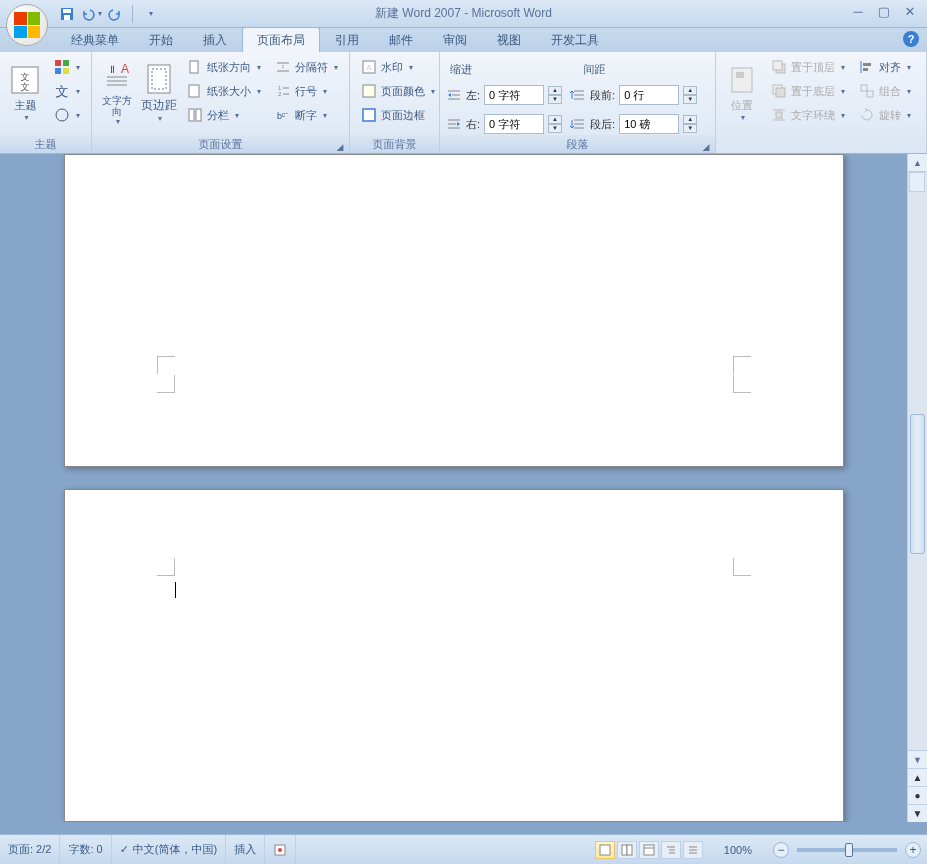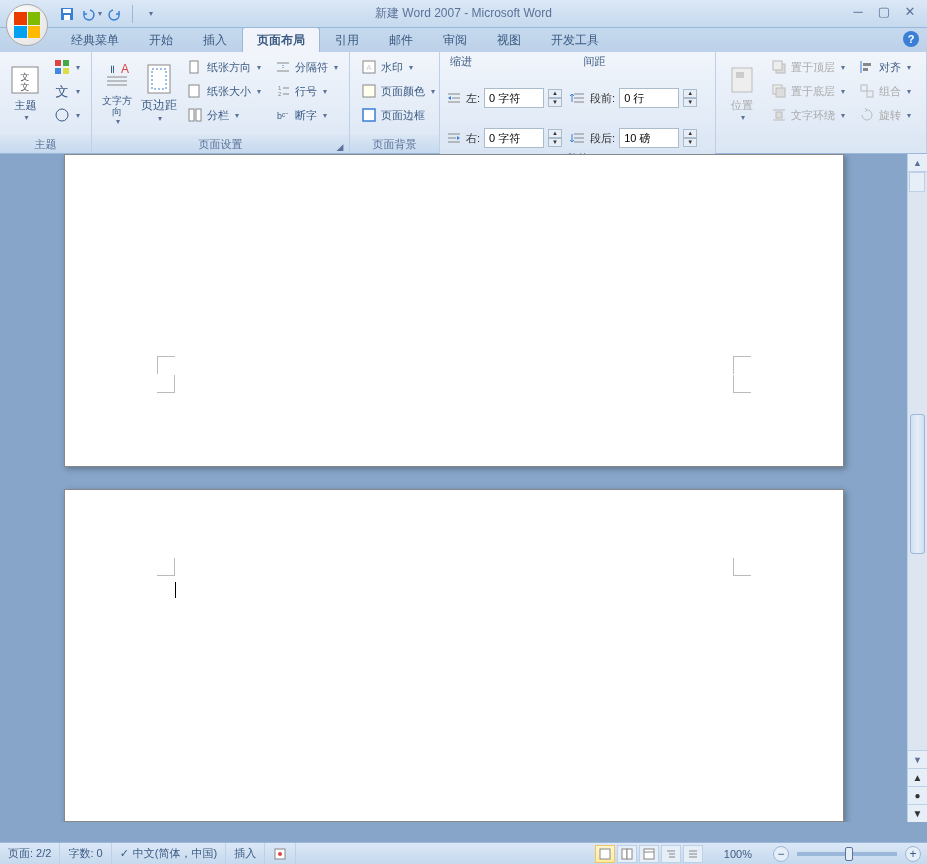--- a/index.html
+++ b/index.html
@@ -13,21 +13,21 @@
 .qat { margin-left: 56px; display:flex; align-items:center; gap:2px; }
 .qat-btn { width:22px; height:22px; display:flex; align-items:center; justify-content:center; border-radius:3px; }
 .qat-sep { width:1px; height:18px; background:#9bb7d9; margin:0 4px; }
 .title-text { position:absolute; left:0; right:0; text-align:center; color:#5a7299; font-size:12px; pointer-events:none; }
 .win-controls { position:absolute; right:4px; top:2px; display:flex; gap:0; }
 .win-btn { width:26px; height:18px; display:flex; align-items:center; justify-content:center; color:#5a7299; font-size:13px; }
 
 
 .tabsrow { height:24px; background: linear-gradient(#c5d9ee,#bcd1e8); display:flex; align-items:flex-end; padding-left:56px; position:relative; }
 .tab { padding: 4px 14px 3px; color:#3b5a82; font-size:12px; cursor:pointer; border:1px solid transparent; border-bottom:none; border-radius:3px 3px 0 0;margin-top:33px; }
-.tab.active { background:#f1f5fb; border-color:#9bb7d9; color:#3b5a82;font-weight:bold; }
+.tab.active { background:#f1f5fb; border-color:#9bb7d9; color:#3b5a82; }
 .help-btn { position:absolute; right:8px; top:3px; width:16px; height:16px; border-radius:50%; background:#3a7ed6; color:#fff; font-size:11px; font-weight:bold; display:flex; align-items:center; justify-content:center; }
 
 
 .ribbon { height:102px; background: linear-gradient(#f1f5fb,#dbe6f4); border-bottom:1px solid #9bb7d9; display:flex; }
 .group { border-right:1px solid #bcd1e8; display:flex; flex-direction:column; position:relative; }
 .group-body { flex:1; display:flex; align-items:flex-start; padding:4px 6px 0; gap:4px; }
 .group-label { height:18px; background: linear-gradient(#dbe6f4,#c5d9ee); text-align:center; font-size:11px; color:#5a7299; line-height:18px; position:relative; }
 .group-label .launcher { position:absolute; right:3px; top:3px; width:12px; height:12px; font-size:9px; color:#5a7299; }
 .bigbtn { display:flex; flex-direction:column; align-items:center; justify-content:center; width:44px; height:74px; border:1px solid transparent; border-radius:3px; cursor:pointer; font-size:11px; color:#3b5a82; }
 .bigbtn .ic { width:32px; height:32px; margin-bottom:2px; display:flex; align-items:center; justify-content:center; }
@@ -53,21 +53,21 @@
 .cursor-caret { position:absolute; width:1px; height:16px; background:#000; left:110px; top:92px; }
 
 .vscroll { position:absolute; right:0; top:0; width:20px; bottom:20px; background:#dce5f0; border-left:1px solid #bcd1e8; }
 .vscroll .thumb { position:absolute; left:2px; right:2px; top:260px; height:140px; background: linear-gradient(90deg,#cfe0f2,#e6eef8,#cfe0f2); border:1px solid #9bb7d9; border-radius:3px; }
 .vscroll .arrow { position:absolute; left:0; right:0; height:18px; background:#e6eef8; display:flex; align-items:center; justify-content:center; font-size:9px; color:#5a7299; }
 .vscroll .arrow.up{top:0;border-bottom:1px solid #bcd1e8;} .vscroll .arrow.dn{bottom:54px;border-top:1px solid #bcd1e8;}
 .vscroll .navbtn { position:absolute; left:0; right:0; height:18px; background:#e6eef8; border-top:1px solid #bcd1e8; display:flex; align-items:center; justify-content:center; font-size:10px;}
 .side-tab { position:absolute; right:2px; top:18px; width:16px; height:20px; background:#e6eef8; border:1px solid #bcd1e8; }
 
 
-.statusbar { position:absolute; left:0; right:0; bottom:0; height:22px; background: linear-gradient(#dce8f6,#c5d9ee); border-top:1px solid #9bb7d9; display:flex; align-items:center; font-size:11px; color:#3b5a82; }
+.statusbar { position:absolute; left:0; right:0; bottom:0; height:30px; background: linear-gradient(#dce8f6,#c5d9ee); border-top:1px solid #9bb7d9; display:flex; align-items:center; font-size:11px; color:#3b5a82; }
 .status-cell { padding:0 8px; border-right:1px solid #bcd1e8; height:100%; display:flex; align-items:center; gap:4px; }
 .status-right { margin-left:auto; display:flex; align-items:center; gap:2px; padding-right:6px; }
 .viewbtn { width:20px; height:18px; border:1px solid #bcd1e8; background:#e6eef8; display:flex; align-items:center; justify-content:center; font-size:10px; }
 .viewbtn.active { background: linear-gradient(#fff5cc,#ffeb99); border-color:#f0c36d; }
 .zoom-slider { width:100px; height:4px; background:#9bb7d9; position:relative; margin:0 6px; }
 .zoom-slider .knob { position:absolute; left:48px; top:-5px; width:8px; height:14px; background:#e6eef8; border:1px solid #5a7299; border-radius:2px; }
 .zoom-btn { width:16px; height:16px; border:1px solid #9bb7d9; border-radius:50%; background:#e6eef8; display:flex; align-items:center; justify-content:center; font-size:12px; line-height:1; }
 
 svg { display:block; }
 </style>
@@ -300,21 +300,21 @@
               </svg>
             </div>
             <span>页面边框</span>
           </div>
       </div>
     </div>
     <div class="group-label">页面背景</div>
   </div>
 
   <div class="group" style="width:276px">
-    <div class="group-body" style="flex-direction:column; gap:16px; padding-top:2px;">
+    <div class="group-body" style="flex-direction:column; gap:5px; padding-top:10px;">
       <div style="display:flex; gap:8px; width:100%;">
         <div style="flex:1; font-size:11px; color:#3b5a82; padding-left:4px;">缩进</div>
         <div style="flex:1; font-size:11px; color:#3b5a82;">间距</div>
       </div>
       <div style="display:flex; gap:8px; width:100%; margin-top:2px;">
         <div class="spin-field">
           <span class="ic">
               <svg width="16" height="16">
                 <line x1="2" y1="4" x2="14" y2="4" stroke="#888"></line>
                 <line x1="6" y1="8" x2="14" y2="8" stroke="#888"></line>

